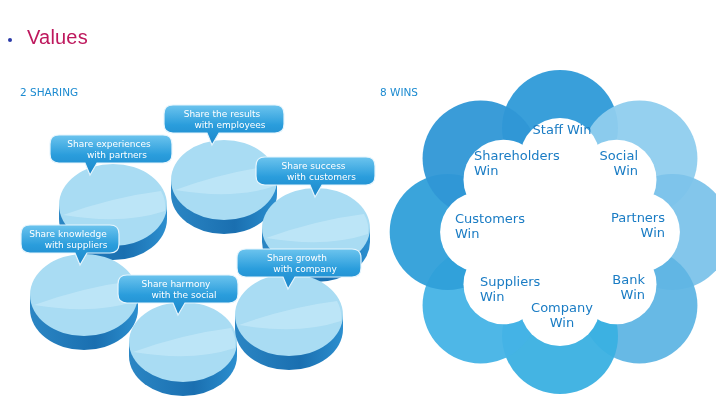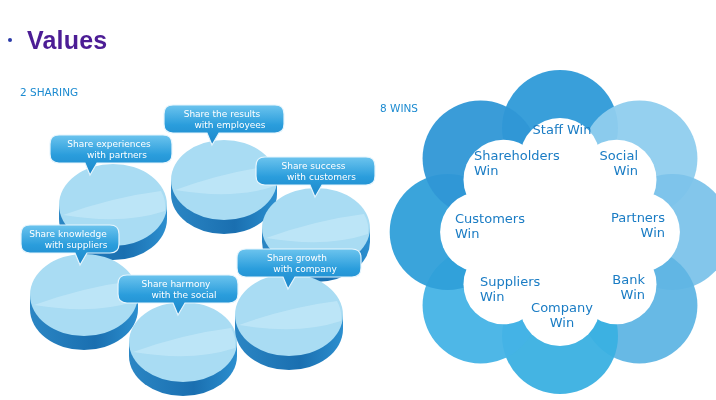--- a/index.html
+++ b/index.html
@@ -1,21 +1,21 @@
 <!DOCTYPE html>
 <html><head>
 <meta charset="utf-8">
 <style>
   html, body { margin: 0; padding: 0; background: #ffffff; }
   body { width: 716px; height: 400px; position: relative; overflow: hidden; font-family: "DejaVu Sans", sans-serif; }
   .bullet { position: absolute; left: 8px; top: 38px; width: 4px; height: 4px; border-radius: 50%; background: #2b3aa8; }
-  .title { position: absolute; left: 27px; top: 26px; font-family: "Liberation Sans", sans-serif; font-weight: bold; font-size: 25px; color: #4c1d95; letter-spacing: 0.2px; }
+  .title { position: absolute; left: 27px; top: 26px; font-family: "Liberation Sans", sans-serif; font-weight: normal; font-size: 20px; color: #be185d; letter-spacing: 0.2px; }
   .section-label { position: absolute; font-family: "DejaVu Sans", sans-serif; font-size: 10.5px; color: #1b8ad0; }
   #lbl-sharing { left: 20px; top: 86px; }
-  #lbl-wins { left: 380px; top: 86px; margin-top: 16px; }
+  #lbl-wins { left: 380px; top: 86px; }
   svg { position: absolute; left: 0; top: 0; }
   .bubble-text { font-family: "DejaVu Sans", sans-serif; font-size: 9px; fill: #ffffff; }
   .win-text { font-family: "DejaVu Sans", sans-serif; font-size: 13px; fill: #1a7cc4; }
 </style>
 </head>
 <body>
 
 <div class="bullet"></div>
 <div class="title">Values</div>
 <div class="section-label" id="lbl-sharing">2 SHARING</div>

